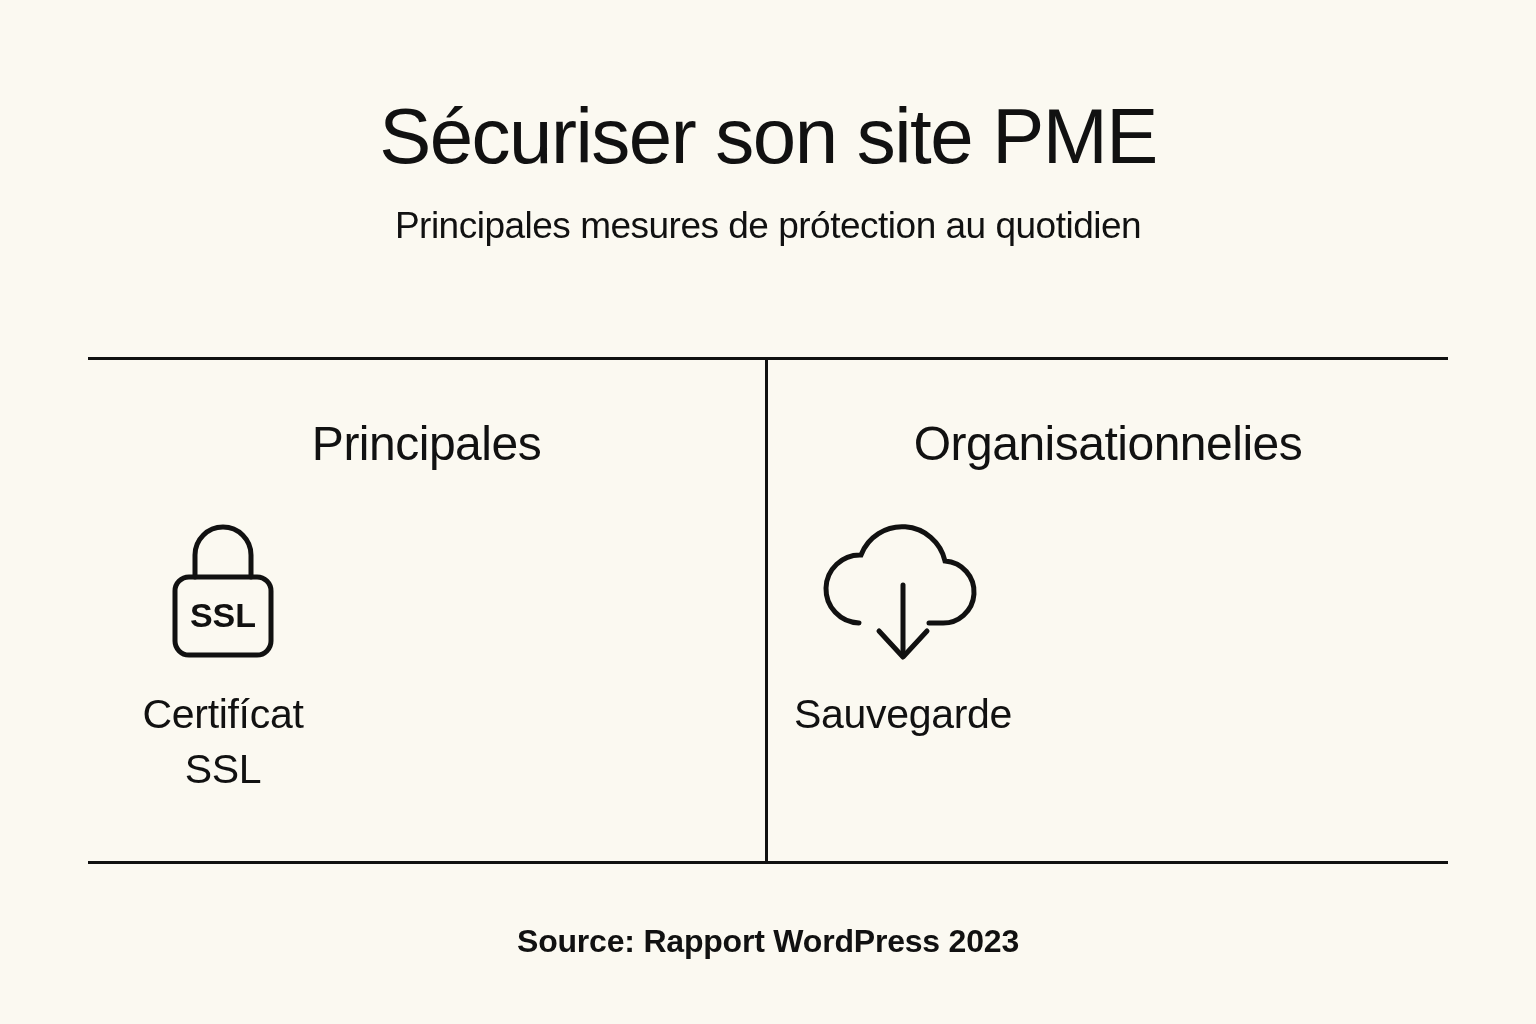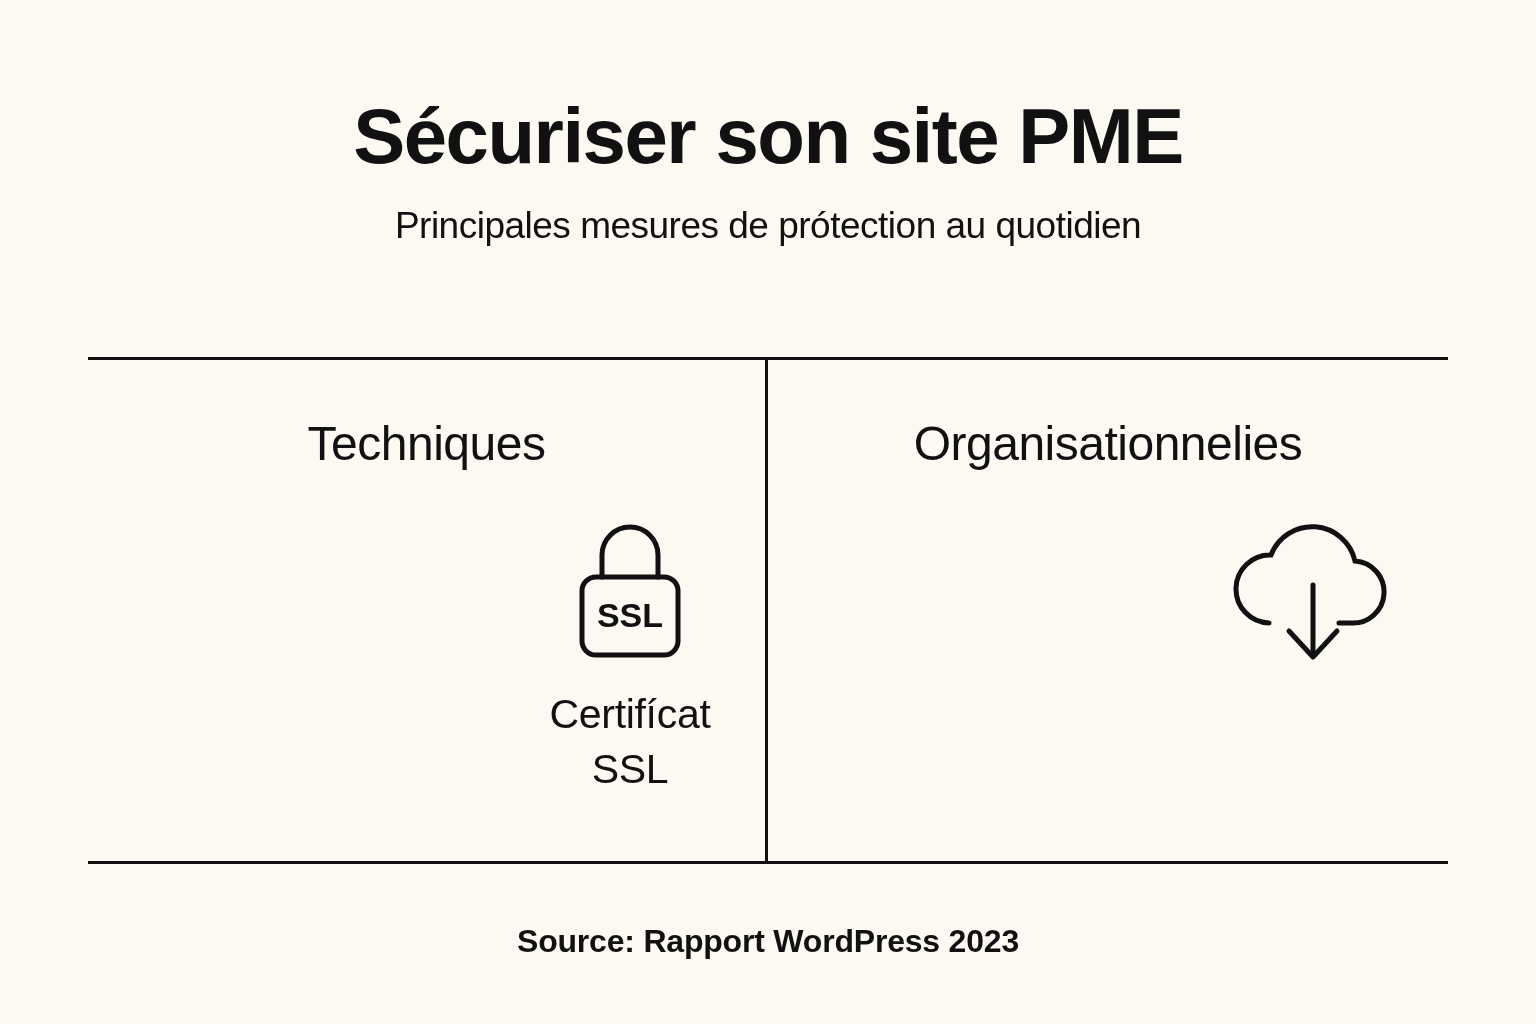--- a/index.html
+++ b/index.html
@@ -20,21 +20,21 @@
     height: 1024px;
     box-sizing: border-box;
     padding: 0;
   }
   .header {
     text-align: center;
     padding-top: 96px;
   }
   .title {
     font-size: 78px;
-    font-weight: 700;
+    font-weight: 400;
     letter-spacing: -1.5px;
     line-height: 1.05;
     margin: 0;
   }
   .subtitle {
     font-size: 37px;
     font-weight: 400;
     line-height: 1.2;
     margin: 26px 0 0 0;
     letter-spacing: -0.5px;
@@ -62,21 +62,21 @@
   .col-title {
     font-size: 48px;
     font-weight: 400;
     letter-spacing: -0.5px;
     margin-top: 56px;
     text-align: center;
   }
   .items {
     display: flex;
     flex-direction: row;
-    justify-content: flex-end;
+    justify-content: space-between;
     align-items: flex-start;
     gap: 28px;
     margin-top: 34px;
     width: 100%;
   }
   .item {
     width: 270px;
     display: flex;
     flex-direction: column;
     align-items: center;
@@ -114,21 +114,21 @@
 <div class="poster">
 
   <div class="header">
     <h1 class="title">Sécuriser son site PME</h1>
     <p class="subtitle">Principales mesures de prótection au quotidien</p>
   </div>
 
   <div class="panel">
 
     <div class="col left">
-      <div class="col-title">Techniques</div>
+      <div class="col-title">Principales</div>
       <div class="items">
 
         <div class="item">
           <div class="icon-box">
             <svg width="150" height="170" viewBox="0 0 150 170" fill="none" stroke="#111111" stroke-width="5">
               <path d="M47 72 V50 a28 28 0 0 1 56 0 V72" stroke-linecap="round"></path>
               <rect x="27" y="72" width="96" height="78" rx="14"></rect>
               <text x="75" y="122" text-anchor="middle" font-family="Liberation Sans, sans-serif" font-size="34" font-weight="700" fill="#111111" stroke="none">SSL</text>
             </svg>
           </div>
@@ -145,20 +145,21 @@
       <div class="items">
 
         <div class="item">
           <div class="icon-box">
             <svg width="185" height="170" viewBox="0 0 185 170" fill="none" stroke="#111111" stroke-width="5">
               <path d="M48 118 a34 34 0 0 1 2 -68 a44 44 0 0 1 84 6 a30 30 0 0 1 -4 62 H118" stroke-linecap="round"></path>
               <line x1="92" y1="80" x2="92" y2="150" stroke-linecap="round"></line>
               <path d="M68 126 L92 152 L116 126" stroke-linecap="round" stroke-linejoin="round"></path>
             </svg>
           </div>
+          <div class="item-label">Sauvegarde</div>
         </div>
 
 
       </div>
     </div>
 
   </div>
 
   <div class="source">Source: Rapport WordPress 2023</div>
 

